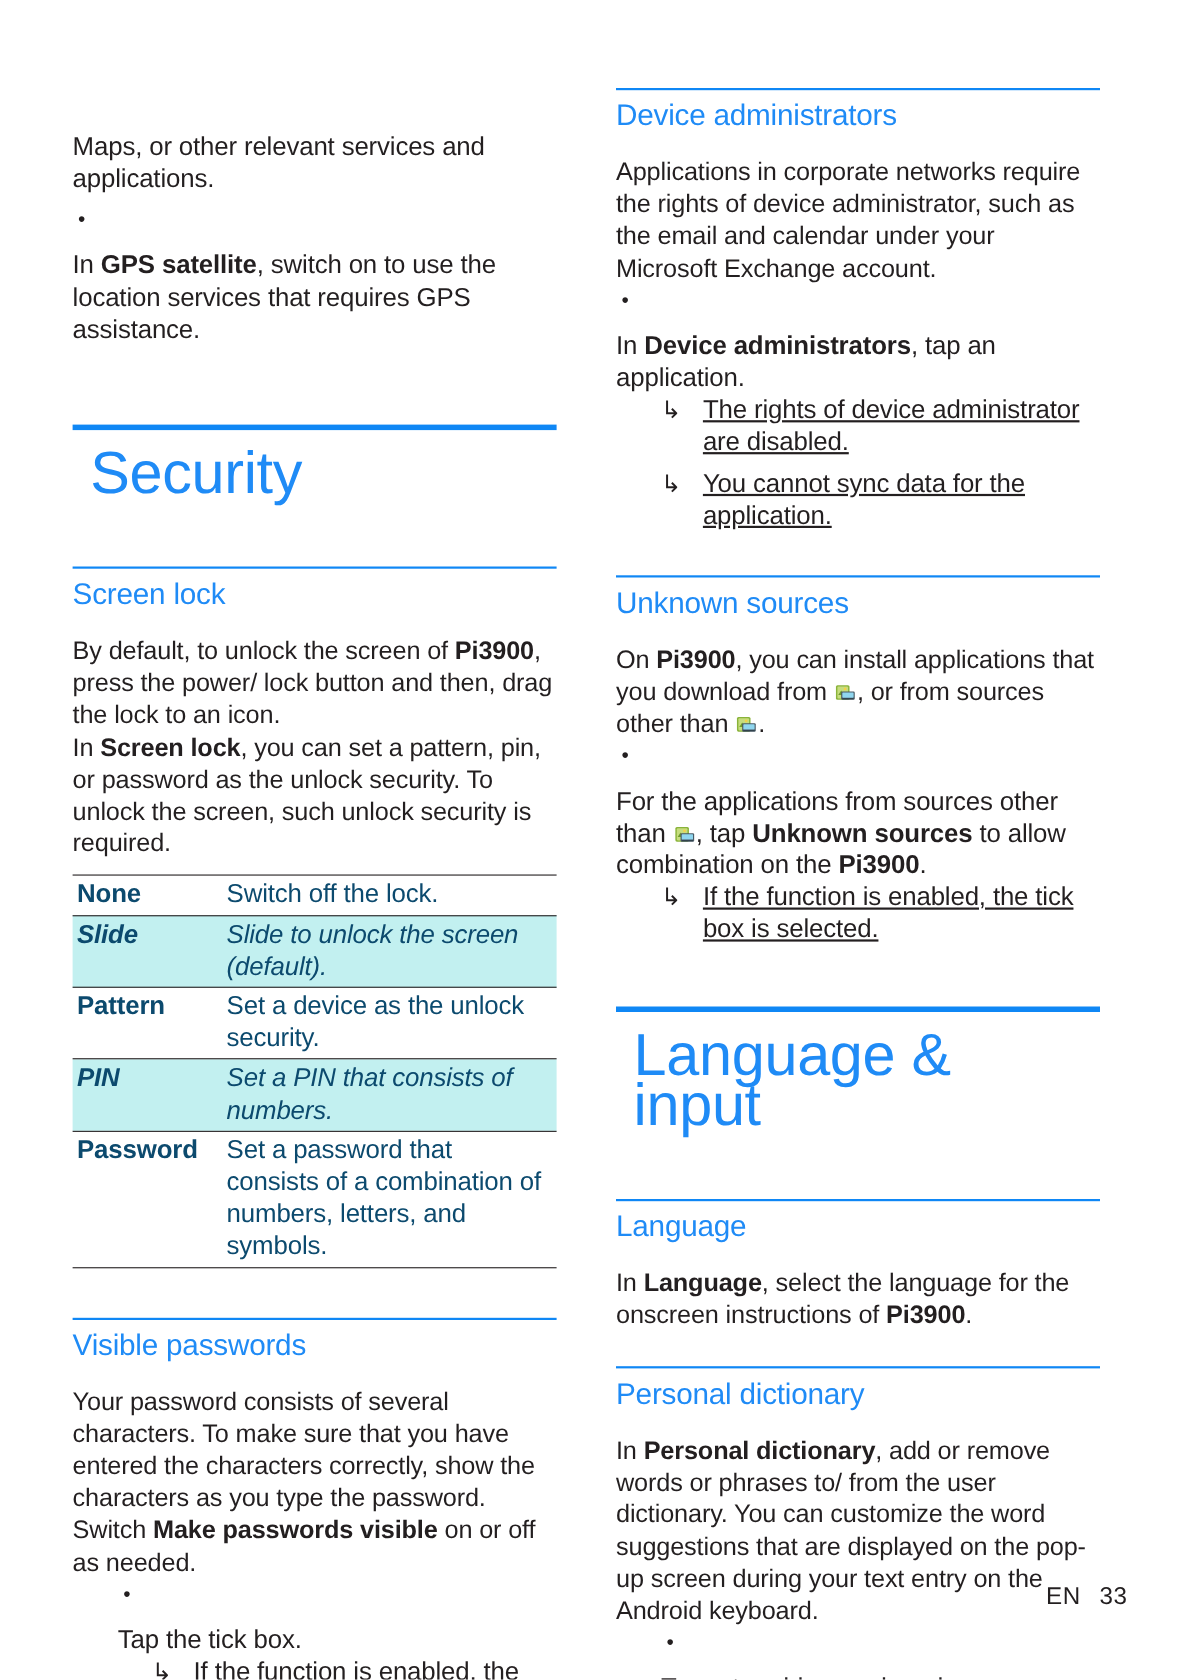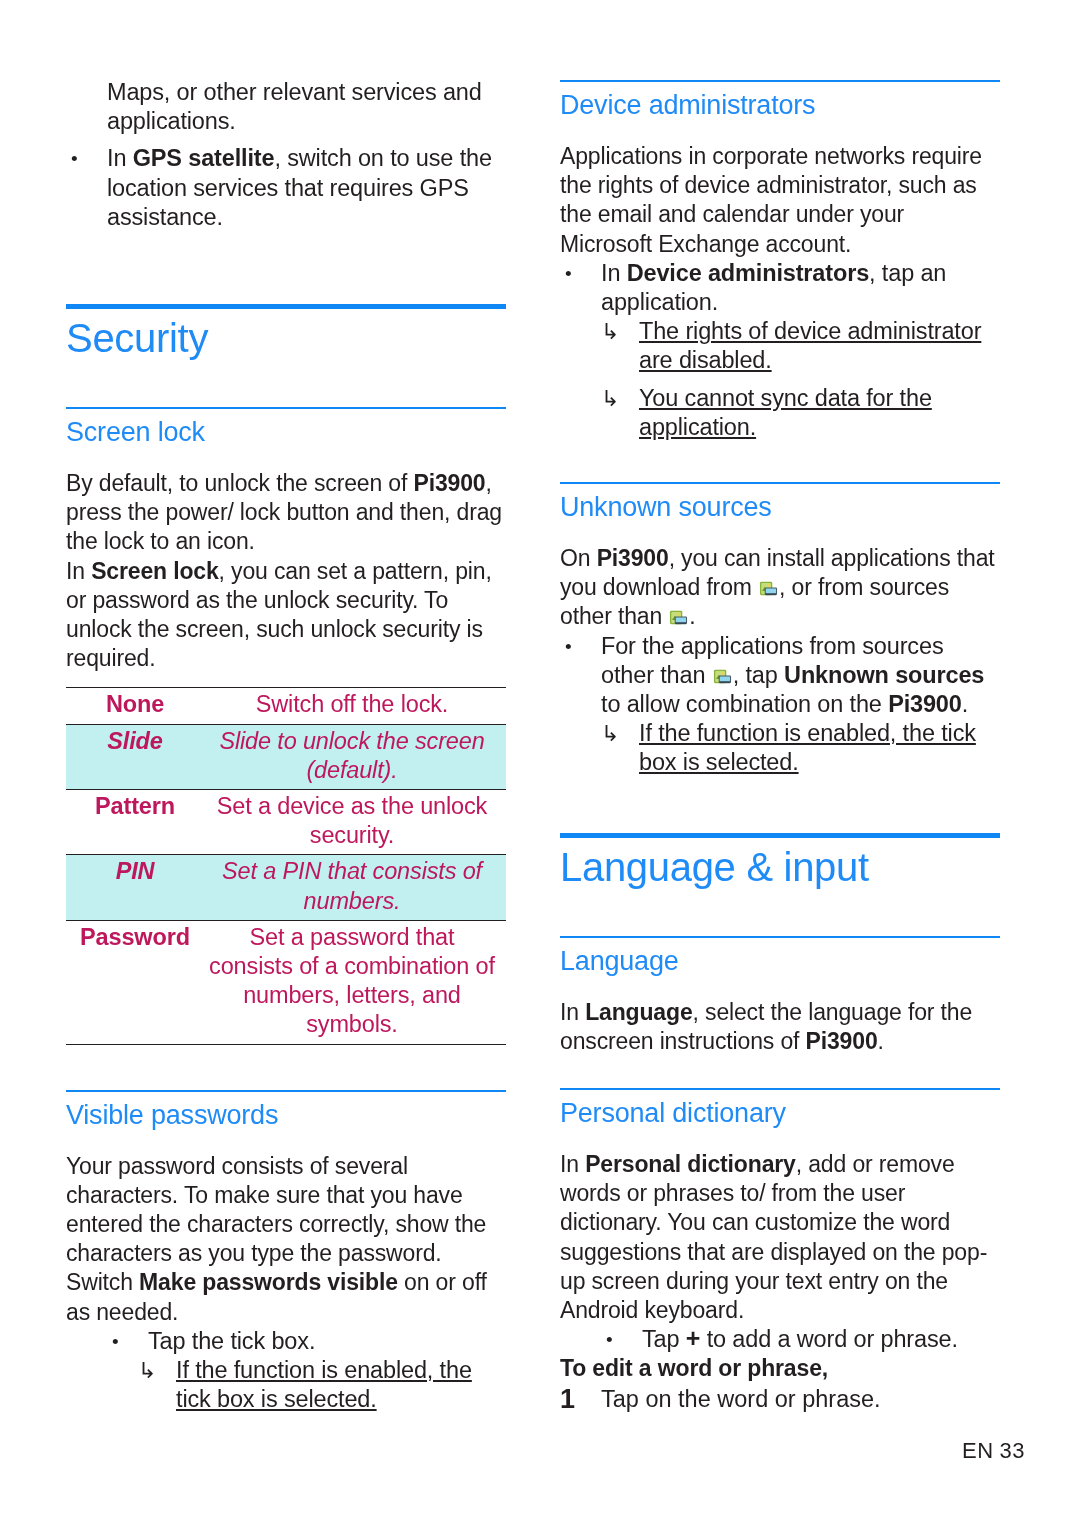--- a/index.html
+++ b/index.html
@@ -43,25 +43,25 @@
     margin: 0;
   }
   .para b, .bold { font-weight: bold; }
 
   .h1-rule {
     border-top: 5px solid #0f87f5;
     margin: 0 0 6px 0;
     width: 440px;
   }
   .h1 {
-    font-size: 40px;
+    font-size: 54px;
     line-height: 46px;
     color: #1f8bf6;
     font-weight: normal;
-    margin: 0;
+    margin: 16px;
     letter-spacing: -0.3px;
   }
   .h2-rule {
     border-top: 2px solid #0f87f5;
     margin: 0 0 7px 0;
     width: 440px;
   }
   .h2 {
     font-size: 27px;
     line-height: 33px;
@@ -71,20 +71,21 @@
     letter-spacing: -0.2px;
   }
 
   
   .bullet-row {
     display: flex;
     font-size: 23.5px;
     line-height: 29.2px;
     color: #231f20;
     letter-spacing: -0.15px;
+    flex-direction: column;
   }
   .bullet-mark {
     width: 41px;
     flex: 0 0 41px;
     text-align: left;
     padding-left: 5px;
     box-sizing: border-box;
   }
   .bullet-mark.dot { font-size: 19px; line-height: 29.2px; }
   .bullet-body { flex: 1 1 auto; }
@@ -123,22 +124,21 @@
     border-collapse: collapse;
     width: 440px;
     font-size: 23.5px;
     line-height: 29.2px;
     letter-spacing: -0.15px;
   }
   table.lock-table td {
     vertical-align: top;
     padding: 2px 0 4px 0;
     border-top: 1.5px solid #231f20;
-    color: #be185d;
-    text-align: center;
+    color: #0c4a6e;
   }
   table.lock-table tr.last td { border-bottom: 1.5px solid #231f20; }
   table.lock-table td.c1 { width: 130px; font-weight: bold; padding-left: 4px; }
   table.lock-table td.c2 { padding-left: 6px; padding-right: 8px; }
   tr.hl td { background: #c2f0f0; font-style: italic; }
 
   
   .market-icon {
     display: inline-block;
     width: 19px;
@@ -151,21 +151,21 @@
 
   
   .footer {
     position: absolute;
     right: 55px;
     top: 1438px;
     font-size: 22px;
     color: #231f20;
     letter-spacing: 0.5px;
   }
-  .footer .lang { margin-right: 6px; }
+  .footer .lang { margin-right: 17px; }
 
   .spacer-8 { height: 8px; }
   .spacer-14 { height: 14px; }
   .spacer-20 { height: 20px; }
 </style>
 </head>
 <body>
 
 <div class="page">
   <div class="columns">

